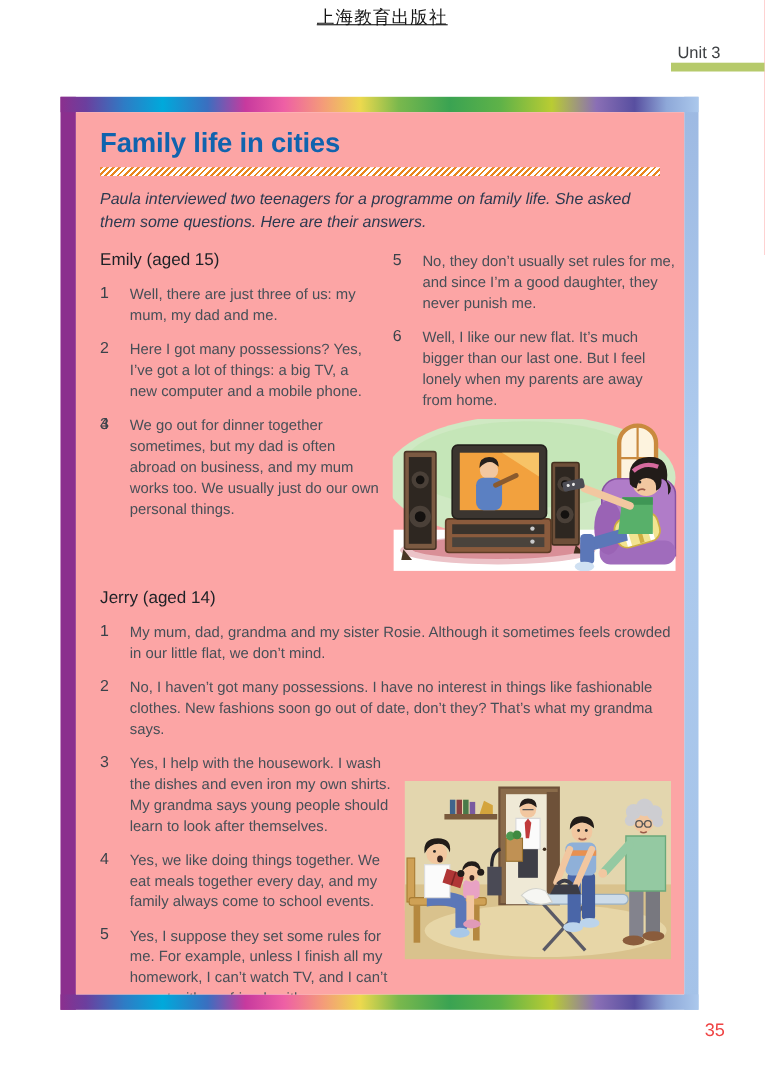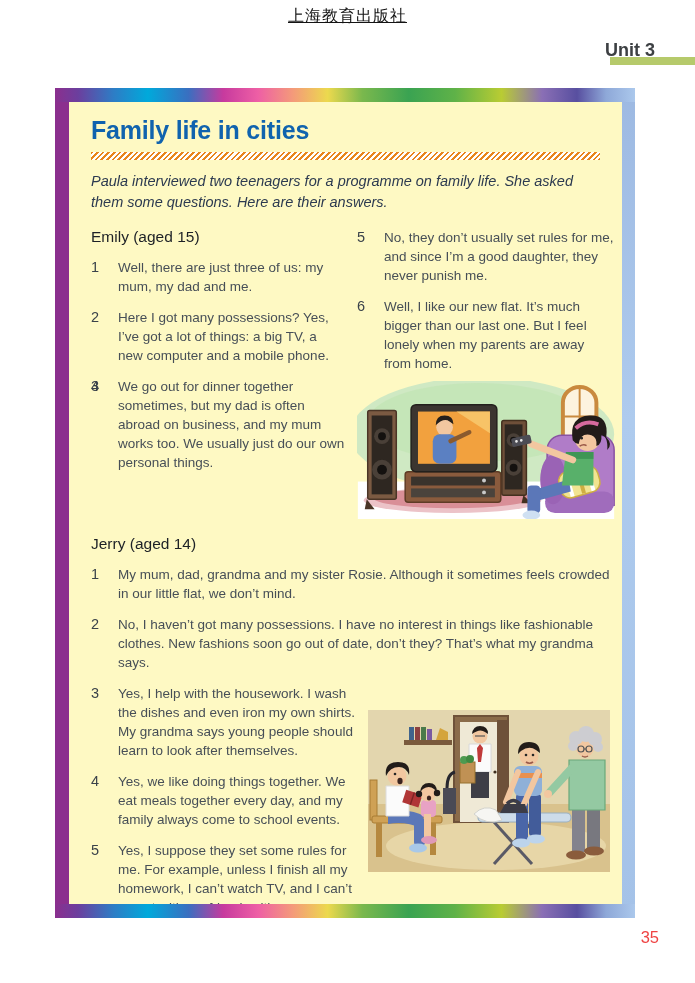--- a/index.html
+++ b/index.html
@@ -8,21 +8,21 @@
     font-family:"Liberation Sans","DejaVu Sans",sans-serif;
     -webkit-font-smoothing:antialiased;overflow:hidden;
   }
   .publisher{
     position:absolute;top:6px;left:0;width:100%;text-align:center;
     font-family:"DejaVu Serif","Liberation Serif",serif;
     font-size:16px;color:#141414;letter-spacing:1px;text-decoration:underline;
   }
   .unit-label{
     position:absolute;top:40px;right:40px;
-    font-size:18px;font-weight:700;color:#3d4043;padding-left:25px;
+    font-size:15px;font-weight:400;color:#3d4043;padding-left:25px;
   }
   .unit-bar{
     position:absolute;top:57px;left:610px;right:0;height:8px;background:#b6ca6b;
   }
   
   .frame{position:absolute;left:55px;top:88px;width:580px;height:830px;}
   .frame-left{position:absolute;left:0;top:0;bottom:0;width:14px;background:#8b2f8e;}
   .frame-right{position:absolute;right:0;top:0;bottom:0;width:13px;
     background:linear-gradient(180deg,#9db9e2,#aecbee 40%,#a4c2e8);}
   .frame-top,.frame-bottom{
@@ -30,21 +30,21 @@
     background:linear-gradient(90deg,
       #8b2f8e 0%, #6b3f9e 4%, #2e7cc5 10%, #00a9db 16%, #3a6fc0 23%,
       #c73a9e 29%, #ee5fa5 35%, #f49a7a 41%, #ecd94e 47%, #7ab84d 53%,
       #3aa352 61%, #5fb248 69%, #b9cc33 77%, #8a6fb5 84%, #584fa0 90%,
       #8ea8d8 95%, #abc8ec 100%);
   }
   .frame-top{top:0;}
   .frame-bottom{bottom:0;}
   .inner{
     position:absolute;left:14px;top:14px;right:13px;bottom:14px;
-    background:#fef9c3;padding:0 10px 0 22px;overflow:hidden;
+    background:#fca5a5;padding:0 10px 0 22px;overflow:hidden;
   }
   
   .lesson-title{
     margin:14px 0 0 0;font-size:25px;font-weight:700;color:#1063ae;
     letter-spacing:-0.2px;
   }
   .hatch{
     height:8px;width:509px;margin-top:7px;
     background:repeating-linear-gradient(135deg,#e8861d 0,#e8861d 1.8px,#ffffff 1.8px,#ffffff 4px);
   }

